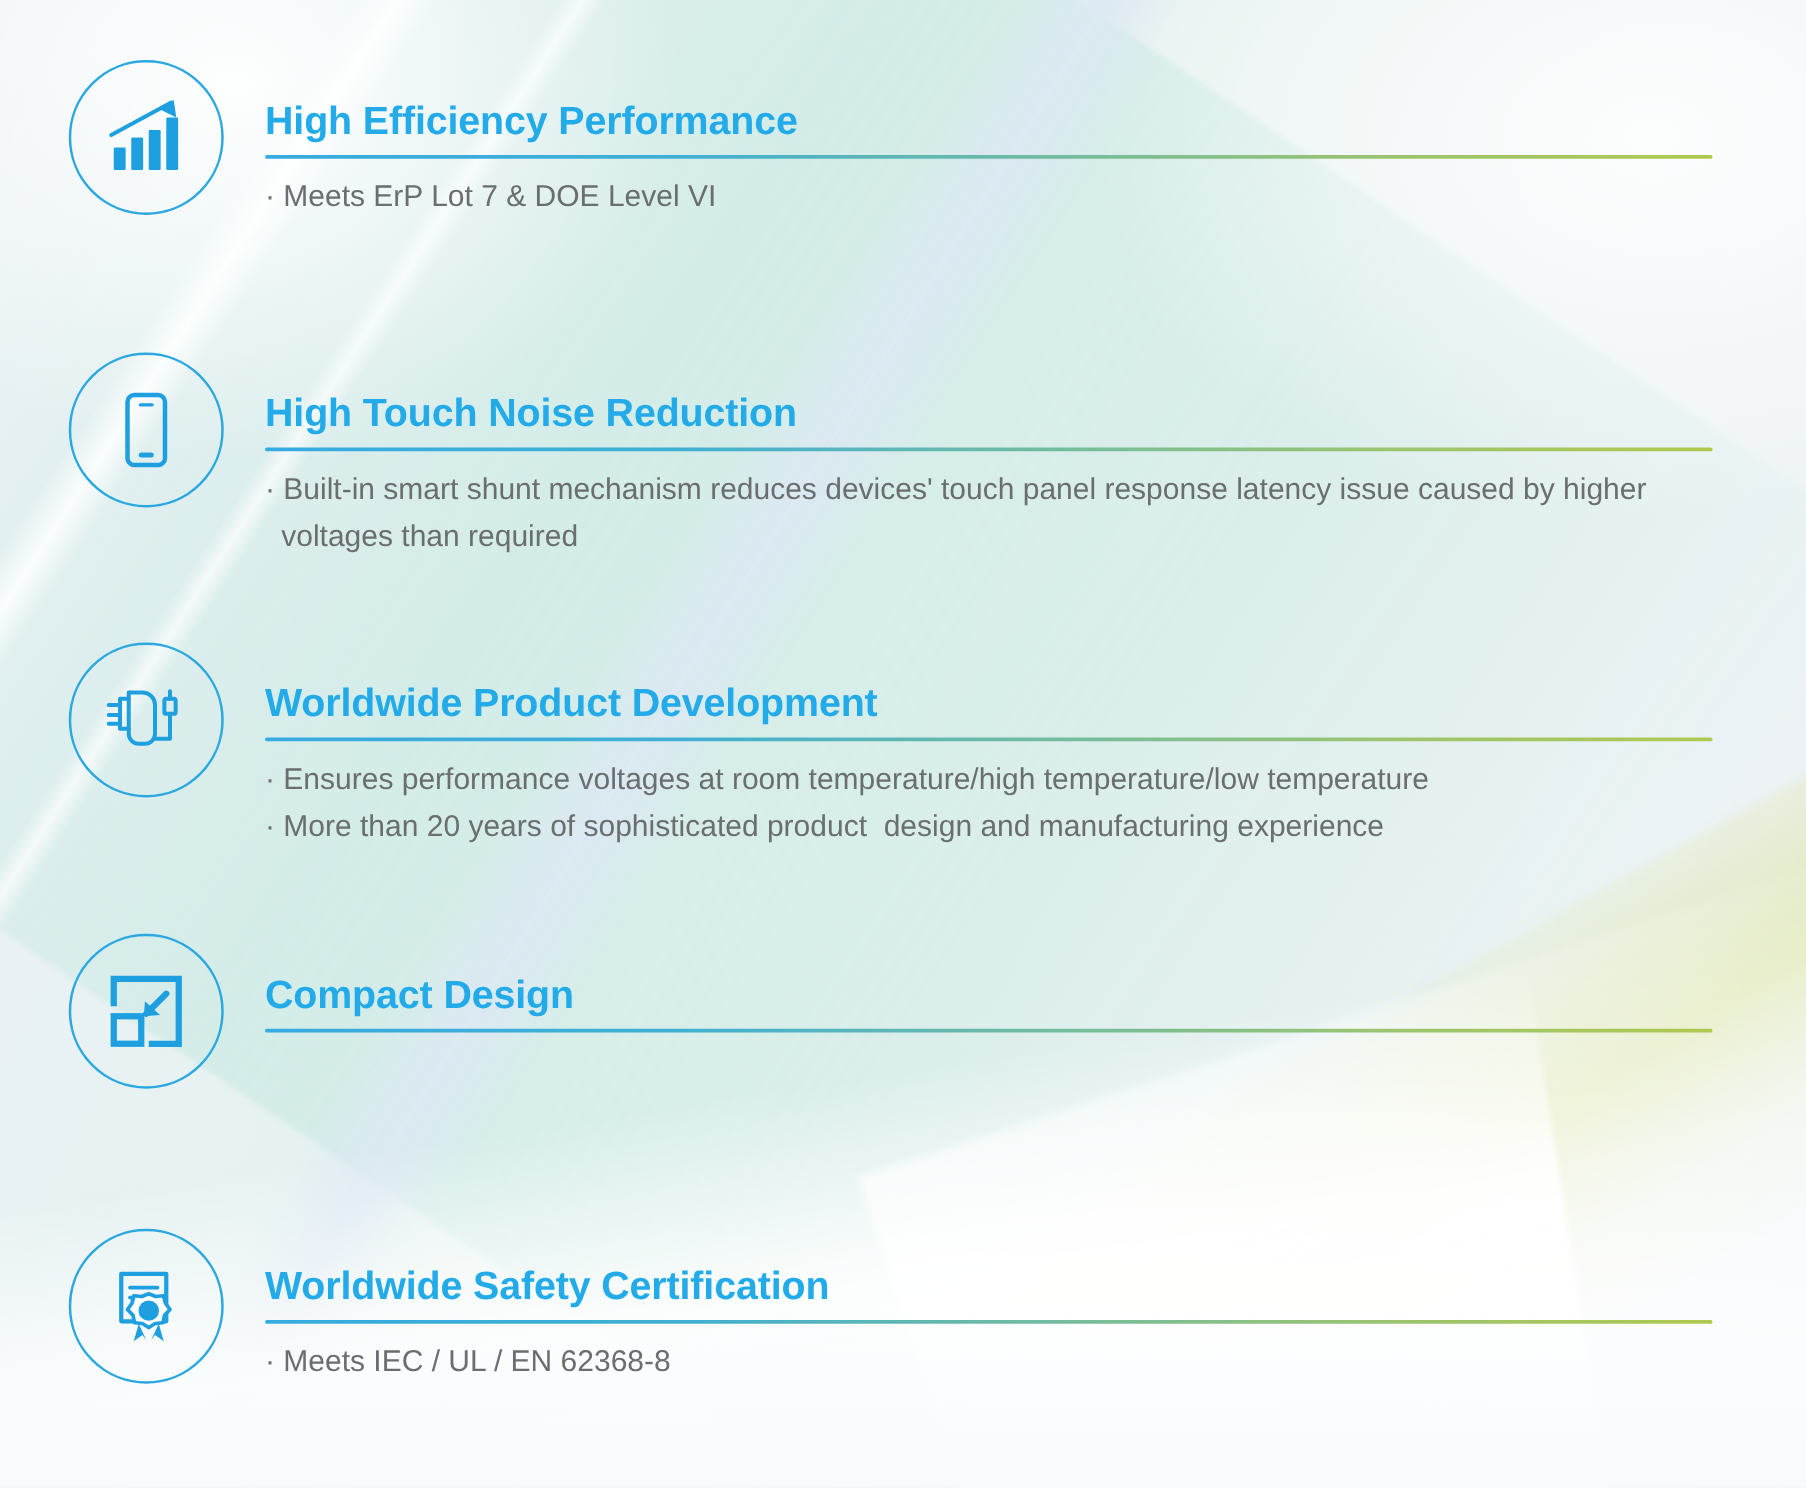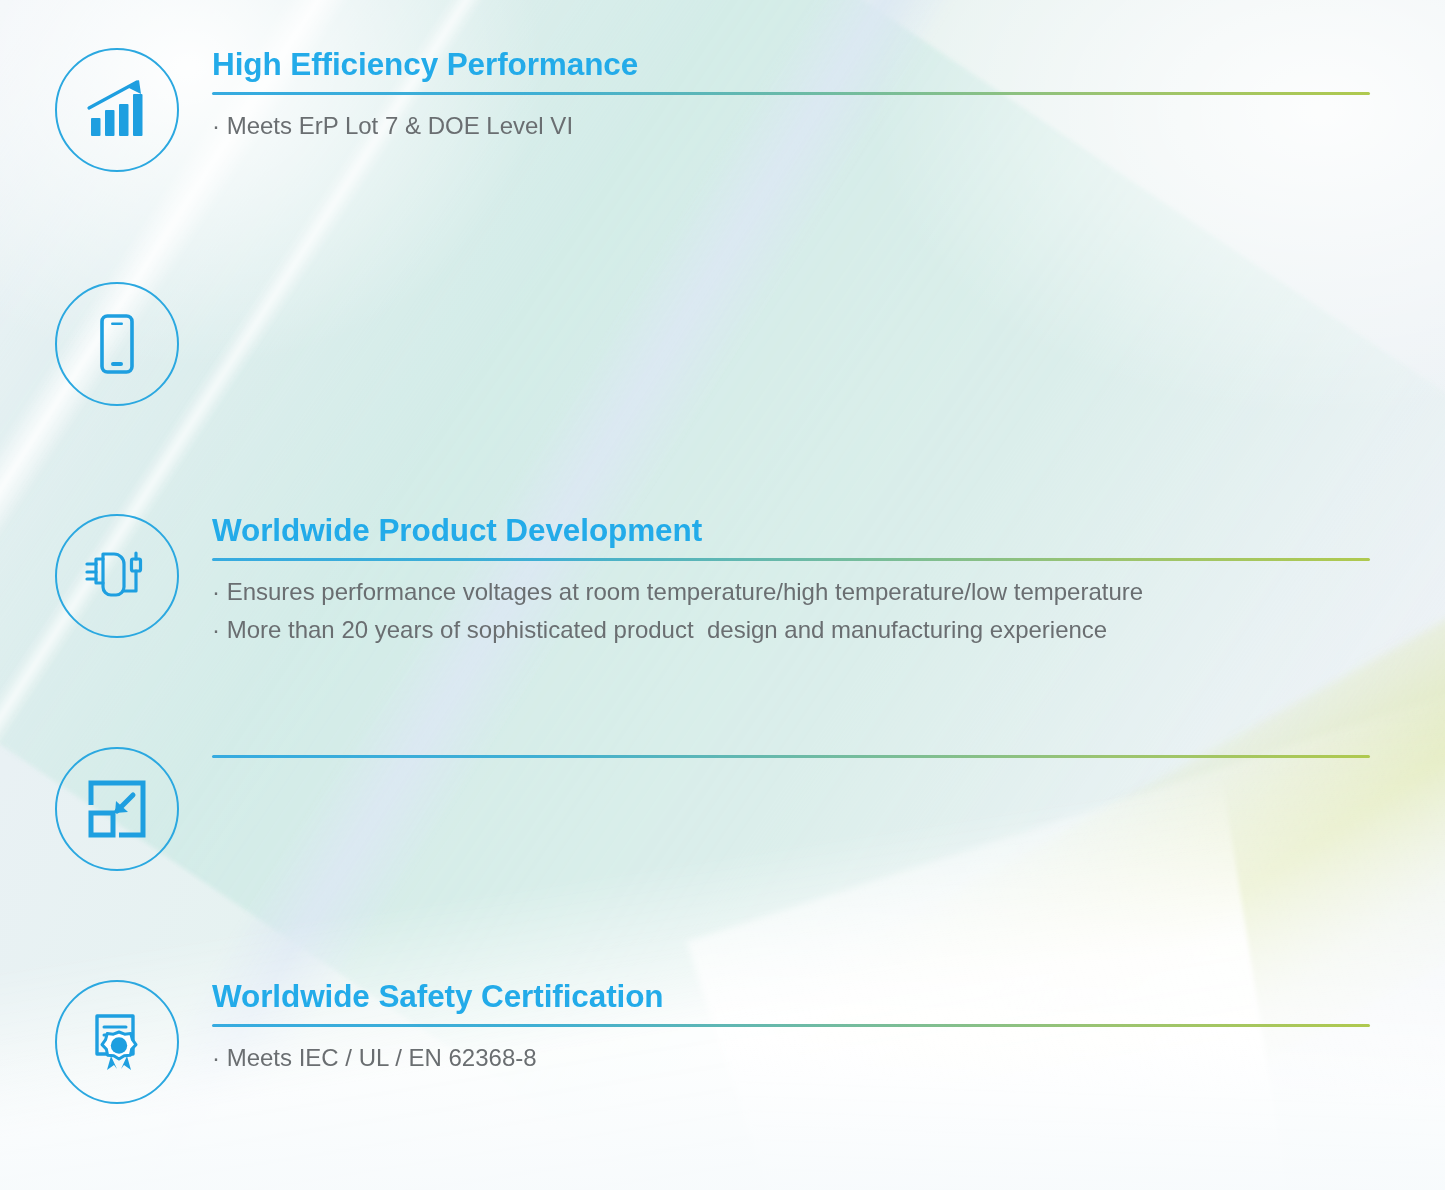--- a/index.html
+++ b/index.html
@@ -159,20 +159,21 @@
     padding-right: 75px;
   }
 
   .feature-title {
     font-size: 31.5px;
     font-weight: bold;
     color: #23ABE9;
     letter-spacing: -0.1px;
     line-height: 1.15;
     white-space: nowrap;
+    margin-top: 32px;
   }
 
   .feature-rule {
     height: 3px;
     margin-top: 10px;
     background: linear-gradient(90deg, #36ABE0 0%, #3FAFD4 28%, #74BC9E 55%, #9CC46F 78%, #AFC94F 100%);
     border-radius: 2px;
   }
 
   .feature-lines {
@@ -186,21 +187,21 @@
     white-space: pre-wrap;
     text-indent: -13px;
     padding-left: 13px;
   }
 
   
   #feature-0 { top: 46px; }
   #feature-1 { top: 280px; }
   #feature-2 { top: 512px; }
   #feature-3 { top: 745px; }
-  #feature-4 { top: 978px; }
+  #feature-4 { top: 978px; align-items: center; }
 </style>
 </head>
 <body>
 
 <div id="bg-root">
   <div class="bg-base"></div>
   <div class="bg-teal-band"></div>
   <div class="bg-streak-3"></div>
   <div class="bg-streak-1"></div>
   <div class="bg-streak-2"></div>
@@ -243,20 +244,27 @@
   <section class="feature" id="feature-1">
     <div class="icon-wrap">
       <div class="icon-circle">
         <svg width="66" height="66" viewBox="0 0 66 66" aria-hidden="true">
           <rect x="18" y="5" width="30" height="56" rx="5.5" fill="none" stroke="#1E9FE0" stroke-width="3.6"></rect>
           <rect x="27" y="11.5" width="12" height="2.6" rx="1.3" fill="#1E9FE0"></rect>
           <rect x="27" y="51" width="12" height="4" rx="2" fill="#1E9FE0"></rect>
         </svg>
       </div>
     </div>
+    <div class="feature-body">
+      <h2 class="feature-title">High Touch Noise Reduction</h2>
+      <div class="feature-rule"></div>
+      <div class="feature-lines">
+        <p class="feature-line">· Built-in smart shunt mechanism reduces devices' touch panel response latency issue caused by higher voltages than required</p>
+      </div>
+    </div>
   </section>
 
   <section class="feature" id="feature-2">
     <div class="icon-wrap">
       <div class="icon-circle">
         <svg width="74" height="74" viewBox="0 0 74 74" aria-hidden="true">
           <g fill="none" stroke="#1E9FE0" stroke-width="3.2" stroke-linejoin="round" stroke-linecap="round">
 
             <path d="M23 15 L34 15 A10 10 0 0 1 44 25 L44 48 A8 8 0 0 1 36 56 L31 56 A8 8 0 0 1 23 48 Z"></path>
 
@@ -293,20 +301,21 @@
             <rect x="6" y="36" width="22" height="22"></rect>
           </g>
           <g stroke="#1E9FE0" stroke-width="5" stroke-linecap="round" fill="none">
             <path d="M48 18 L32 34"></path>
           </g>
           <path d="M30 36 L31 24 L43 35 Z" fill="#1E9FE0"></path>
         </svg>
       </div>
     </div>
     <div class="feature-body">
+      <h2 class="feature-title">Compact Design</h2>
       <div class="feature-rule"></div>
     </div>
   </section>
 
   <section class="feature" id="feature-4">
     <div class="icon-wrap">
       <div class="icon-circle">
         <svg width="68" height="68" viewBox="0 0 68 68" aria-hidden="true">
 
           <path d="M14 8 L50 8 L50 46 L14 46 Z" fill="none" stroke="#1E9FE0" stroke-width="3.4" stroke-linejoin="round"></path>

